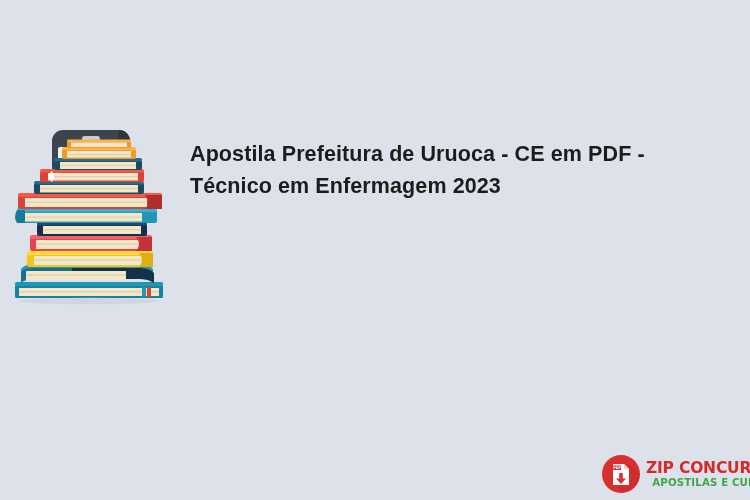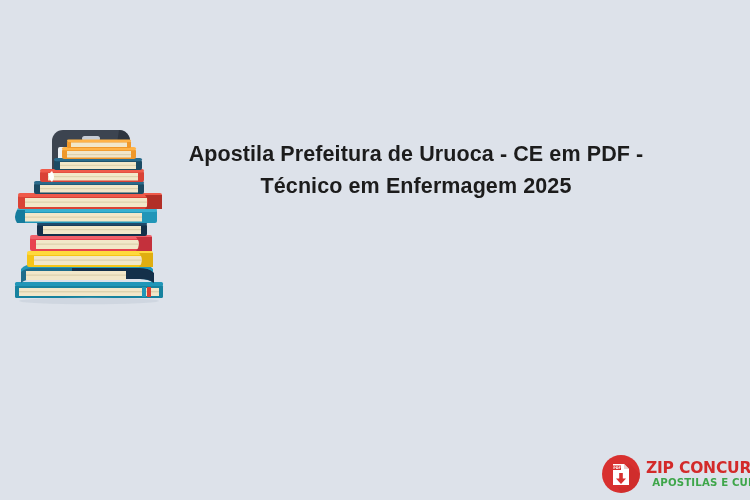--- a/index.html
+++ b/index.html
@@ -34,24 +34,23 @@
   }
   #illustration svg {
     display: block;
     width: 160px;
     height: 185px;
   }
 
   
   #title-block {
     position: absolute;
-    left: 176px;
+    left: 190px;
     top: 138px;
     width: 480px;
-    text-align: center;
   }
   .title-line {
     font-family: "Liberation Sans", sans-serif;
     font-size: 21.5px;
     font-weight: 700;
     color: #1c1c1c;
     line-height: 32px;
     letter-spacing: 0.1px;
     white-space: nowrap;
   }
@@ -208,21 +207,21 @@
         <rect x="59" y="17.5" width="56" height="4.5" fill="#f2e7c9"></rect>
         <rect x="55" y="14.5" width="64" height="2.6" rx="1.5" fill="#ffb347"></rect>
       </g>
 
       <ellipse cx="77" cy="176" rx="70" ry="3.2" fill="#c9d1dc" opacity="0.7"></ellipse>
     </svg>
   </div>
 
   <div id="title-block">
     <div class="title-line">Apostila Prefeitura de Uruoca - CE em PDF -</div>
-    <div class="title-line">Técnico em Enfermagem 2025</div>
+    <div class="title-line">Técnico em Enfermagem 2023</div>
   </div>
 
   <div id="logo">
     <div id="logo-mark">
       <svg viewBox="0 0 40 40" xmlns="http://www.w3.org/2000/svg">
         <circle cx="20" cy="20" r="19" fill="#d8302f"></circle>
         <path d="M20 39 a19 19 0 0 0 19 -19 l-11 -11 -16 16 z" fill="#c42827" opacity="0.35"></path>
 
         <path d="M12 10 h11 l5 5 v16 h-16 z" fill="#ffffff"></path>
         <path d="M23 10 l5 5 h-5 z" fill="#e9cfcf"></path>

